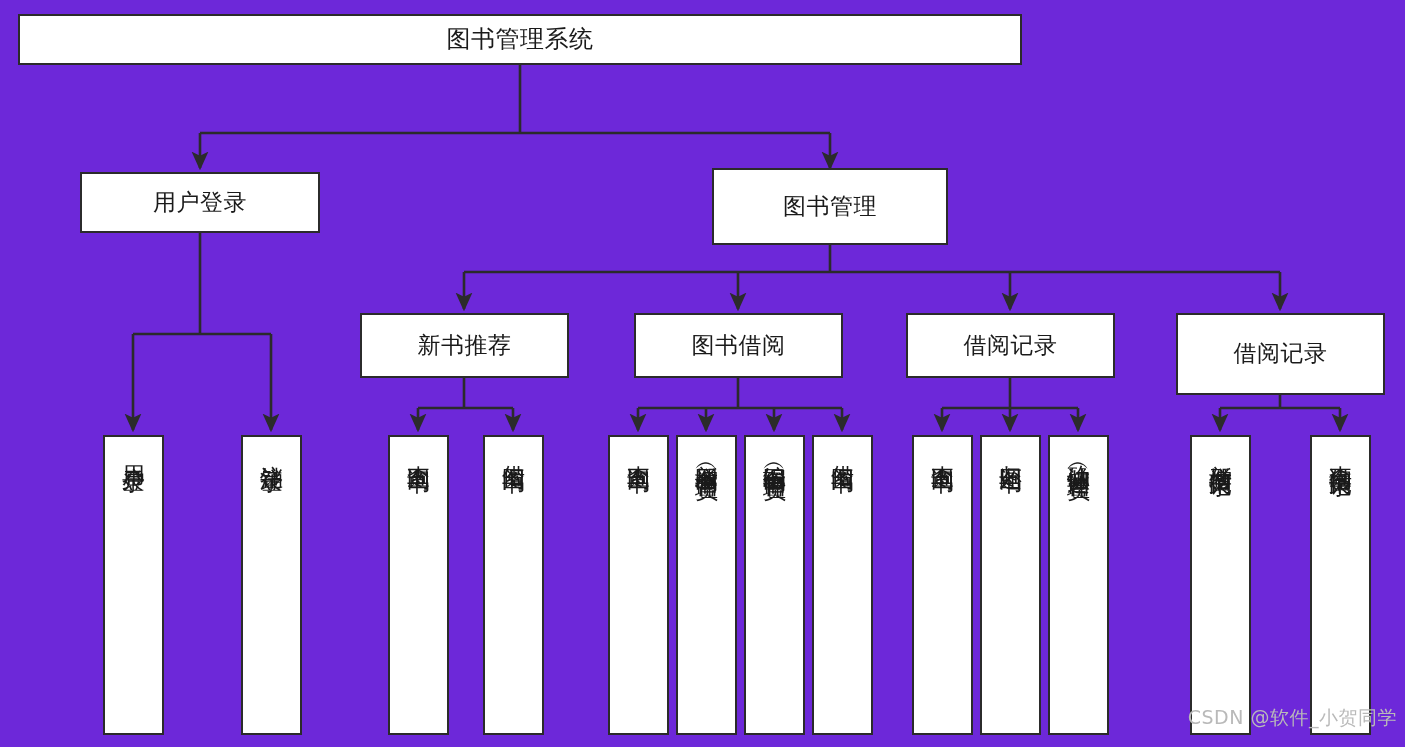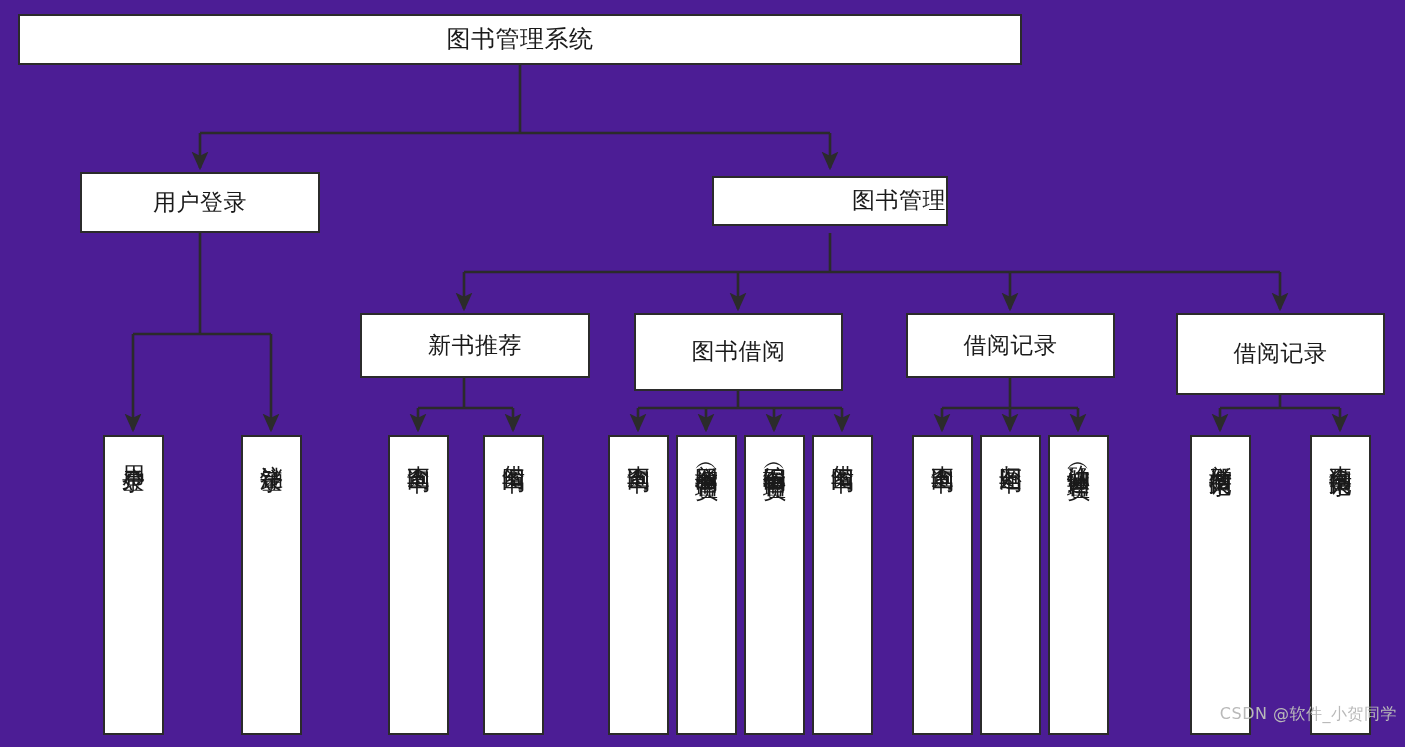--- a/index.html
+++ b/index.html
@@ -3,21 +3,21 @@
 <meta charset="utf-8">
 <style>
   html,body{margin:0;padding:0;background:#ffffff;}
   body{
     font-family:"DejaVu Sans","Liberation Sans",sans-serif;
     width:1405px;height:747px;overflow:hidden;
   }
   #diagram{
     position:relative;
     width:1405px;height:747px;
-    background:#4c1d95;
+    background:#6d28d9;
   }
   svg.edges{
     position:absolute;left:0;top:0;width:1405px;height:747px;
     pointer-events:none;
   }
   .node{
     position:absolute;
     box-sizing:border-box;
     background:#ffffff;
     border:2.5px solid #2b2b2b;
@@ -49,22 +49,22 @@
     writing-mode:vertical-rl;
     text-orientation:upright;
     font-size:23px;
     line-height:1.08;
     letter-spacing:2px;
     white-space:nowrap;
   }
   .watermark{
     position:absolute;
     right:8px;
-    bottom:22px;
-    font-size:16px;
+    bottom:16px;
+    font-size:19px;
     color:#b9b9b9;
     z-index:5;
     white-space:nowrap;
     letter-spacing:0.5px;
   }
 </style>
 </head>
 <body>
 
 <div id="diagram">
@@ -119,28 +119,28 @@
     </g>
   </svg>
 
   <div class="node root horiz" style="left:18px;top:14px;width:1004px;height:51px;">
     <span class="label">图书管理系统</span>
   </div>
 
   <div class="node horiz" style="left:80px;top:172px;width:240px;height:61px;">
     <span class="label">用户登录</span>
   </div>
-  <div class="node horiz" style="left:712px;top:176px;width:236px;height:50px;justify-content:flex-end;">
+  <div class="node horiz" style="left:712px;top:168px;width:236px;height:77px;">
     <span class="label">图书管理</span>
   </div>
 
-  <div class="node horiz" style="left:360px;top:313px;width:230px;height:65px;">
+  <div class="node horiz" style="left:360px;top:313px;width:209px;height:65px;">
     <span class="label">新书推荐</span>
   </div>
-  <div class="node horiz" style="left:634px;top:313px;width:209px;height:78px;">
+  <div class="node horiz" style="left:634px;top:313px;width:209px;height:65px;">
     <span class="label">图书借阅</span>
   </div>
   <div class="node horiz" style="left:906px;top:313px;width:209px;height:65px;">
     <span class="label">借阅记录</span>
   </div>
   <div class="node horiz" style="left:1176px;top:313px;width:209px;height:82px;">
     <span class="label">借阅记录</span>
   </div>
 
   <div class="node vert" style="left:103px;top:435px;width:61px;height:300px;">

